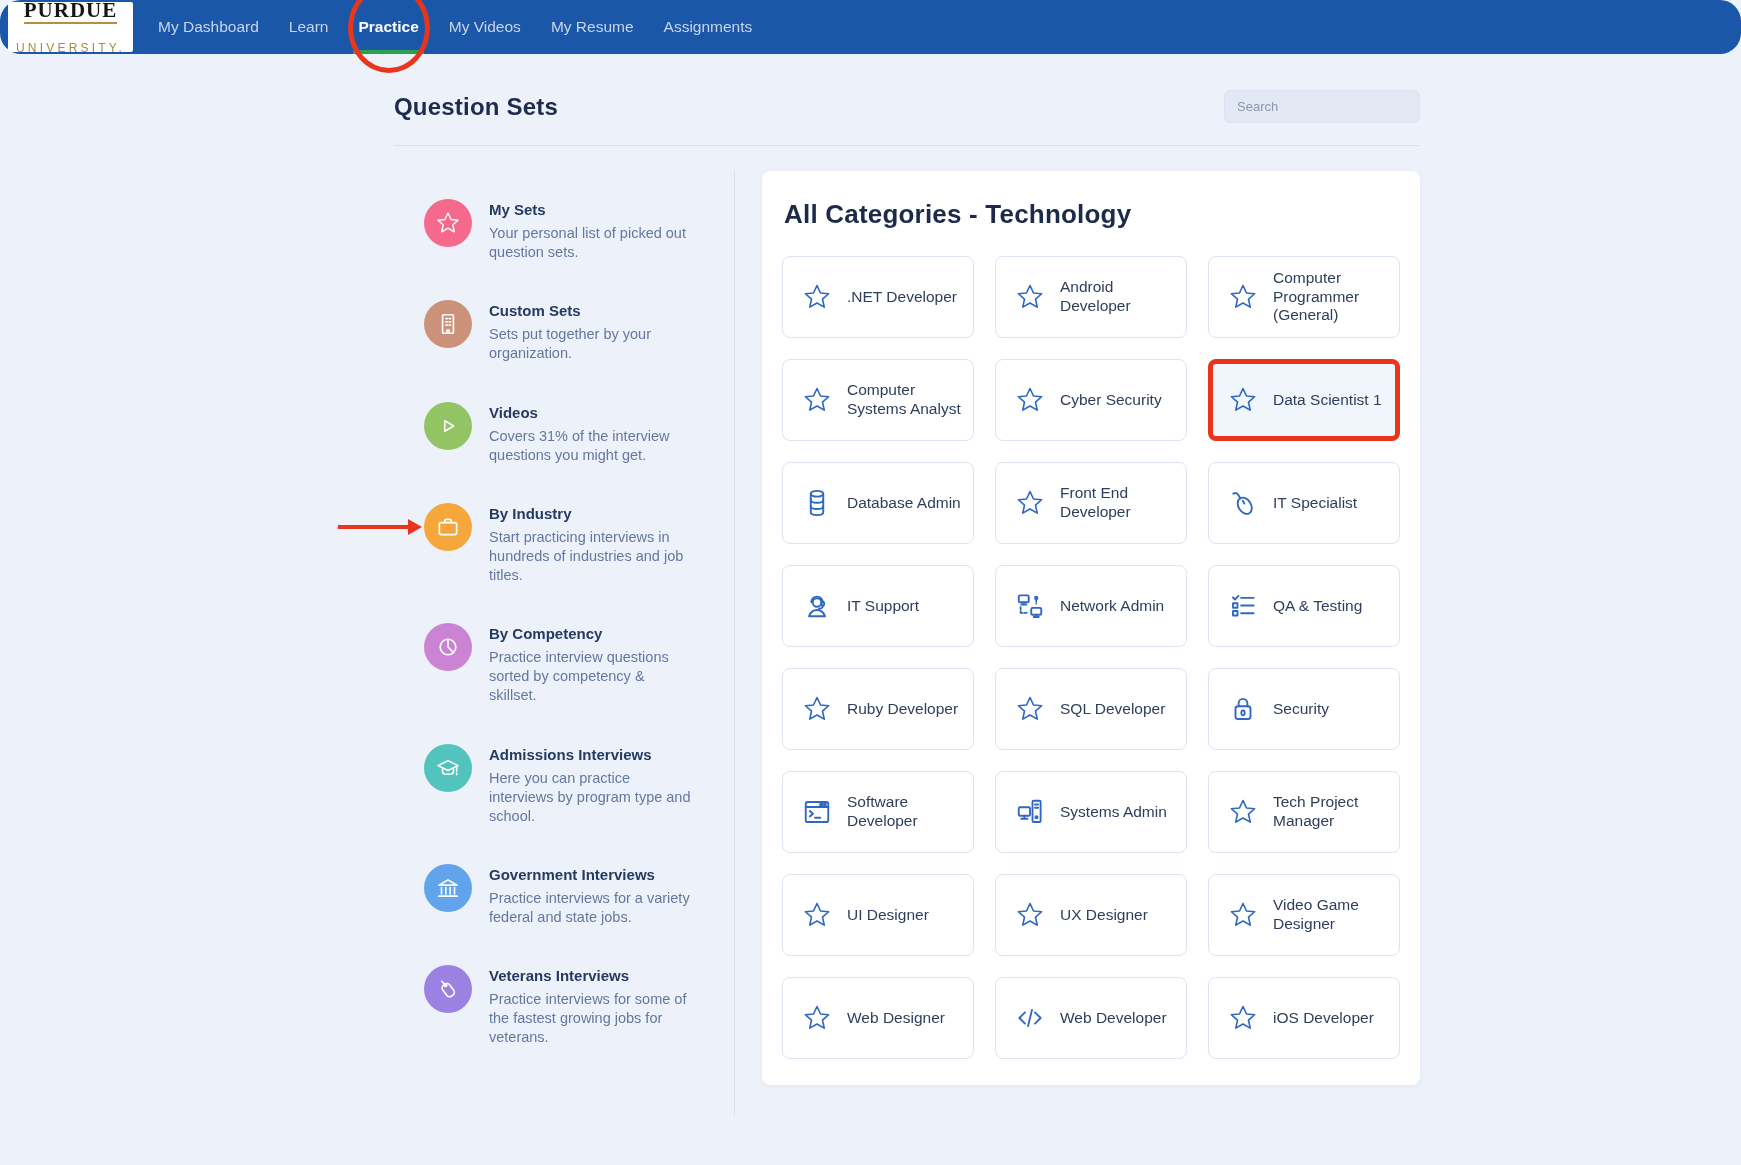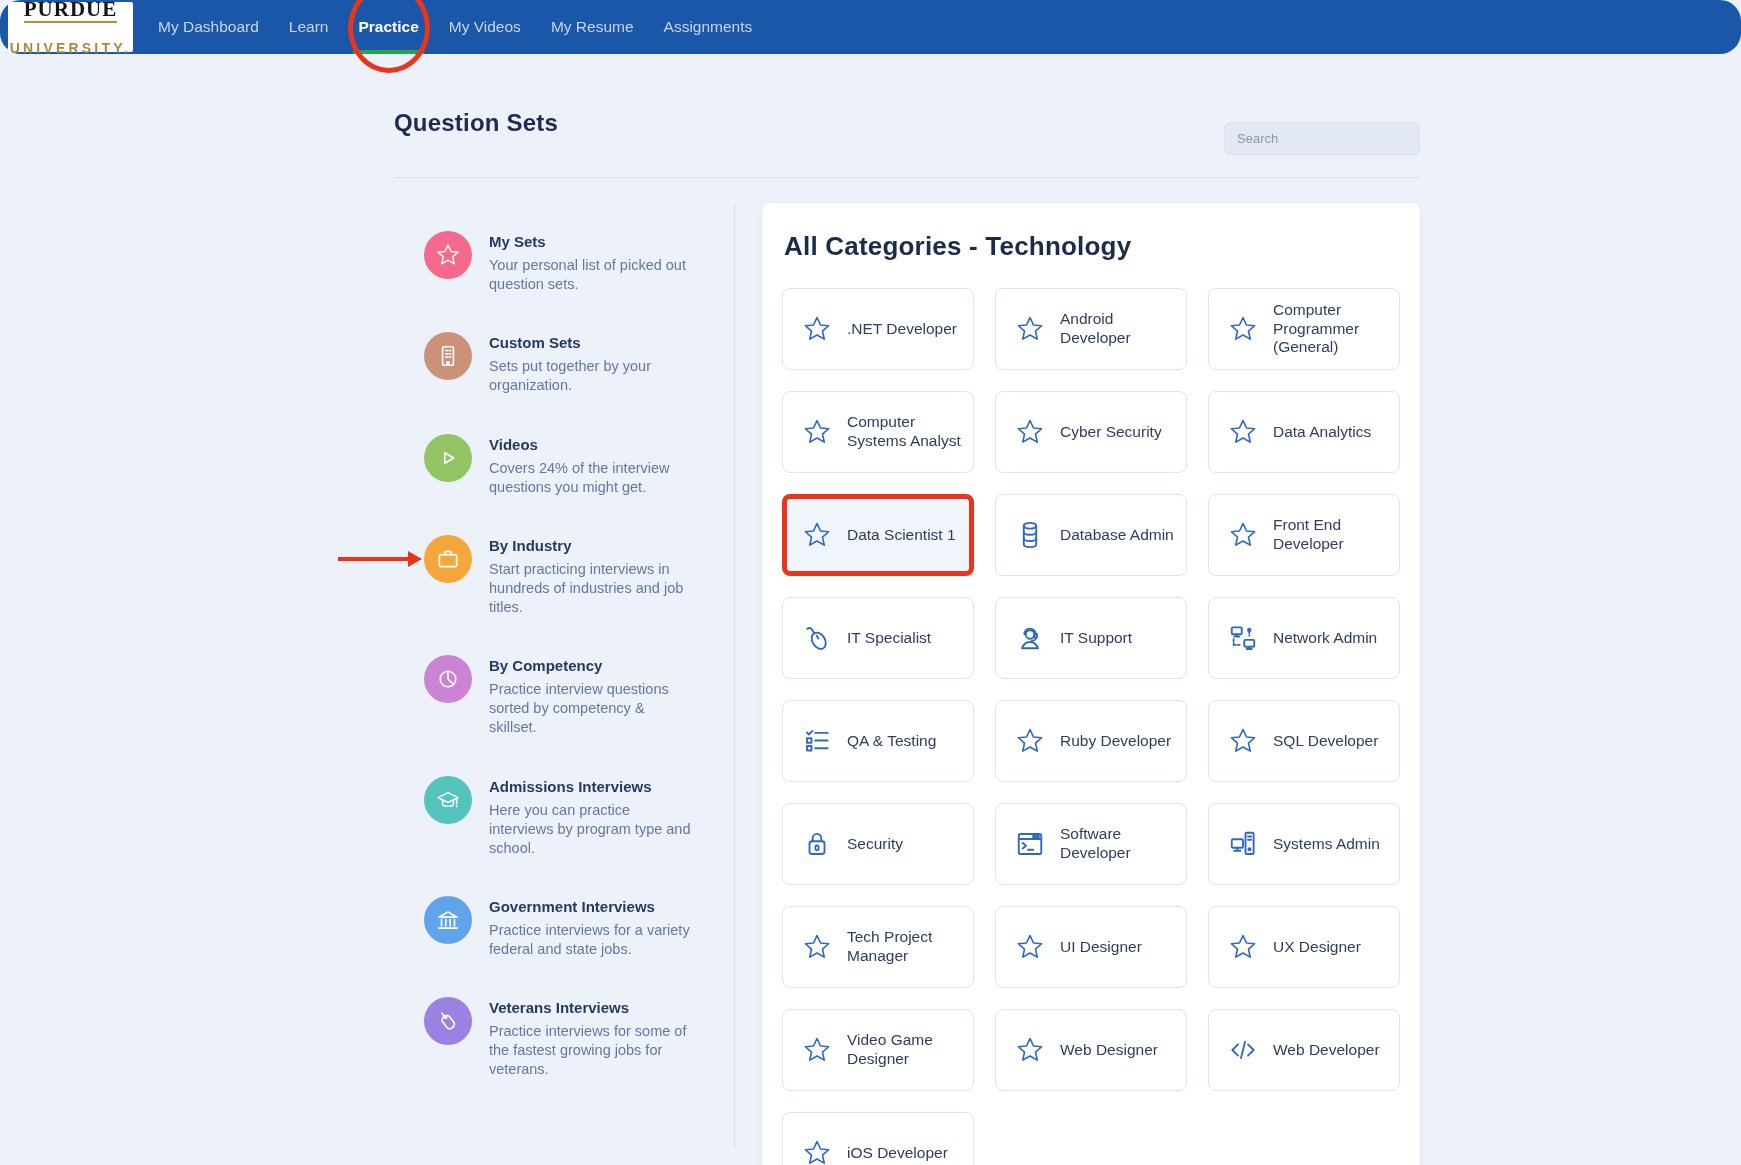--- a/index.html
+++ b/index.html
@@ -8,39 +8,39 @@
 
   
   .navbar { height:54px; background:#1b57a9; display:flex; align-items:center;
             padding-left:8px; position:relative; z-index:5;border-radius:21px; }
   .logo-box { width:125px; height:50px; background:#ffffff; border-radius:2px;
               display:flex; flex-direction:column; align-items:center; justify-content:center;
               margin-right:10px; flex:none; }
   .logo-line1 { font-family:"Liberation Serif", serif; font-weight:bold; font-size:21px;
                 color:#141414; letter-spacing:1px; line-height:1; border-bottom:2px solid #b5913f;
                 padding-bottom:1px; }
-  .logo-line2 { font-size:14px; font-weight:bold; color:#ab8a3d; letter-spacing:3.2px;
+  .logo-line2 { font-size:12px; font-weight:normal; color:#ab8a3d; letter-spacing:3.2px;
                 margin-top:17px; }
   .nav-items { display:flex; height:66px; align-items:center; }
   .nav-item { position:relative; height:54px; display:flex; align-items:center;
               padding:0 15px; font-size:15.5px; color:#c9d4e8; cursor:pointer; white-space:nowrap; }
   .nav-item.active { color:#ffffff; font-weight:bold; }
   .nav-item.active .green-underline { position:absolute; left:10px; right:10px; bottom:0;
               height:4px; background:#2aa24c; }
   .red-circle { position:absolute; left:50%; top:-17px; transform:translateX(-50%);
               width:82px; height:90px; border:5px solid #e8351c; border-radius:50%;
               pointer-events:none; z-index:9; }
 
   
   .container { margin-left:394px; width:1026px; }
   .header-row { display:flex; justify-content:space-between; align-items:center; padding-top:36px; }
   .page-title { font-size:24px; font-weight:bold; color:#1d2c4e; letter-spacing:.2px; }
   .search-input { width:196px; height:33px; background:#e2e8f4; border:1px solid #dde4f1;
               border-radius:6px; font-size:13px; color:#55647e; padding:0 12px; outline:none;
-              font-family:"Liberation Sans", sans-serif;margin-top:32px; }
+              font-family:"Liberation Sans", sans-serif; }
   .search-input::placeholder { color:#8b97ab; }
   .h-divider { height:1px; background:#d9e0ed; margin-top:22px; }
   .cols { display:flex; margin-top:25px; align-items:flex-start; }
 
   
   .sidebar { width:341px; flex:none; border-right:1px solid #d9e0ed;
              padding:28px 0 30px 30px; }
   .sb-item { display:flex; gap:17px; margin-bottom:38px; position:relative;
              align-items:flex-start; cursor:pointer; }
   .sb-icon { width:48px; height:48px; border-radius:50%; flex:none; display:flex;
@@ -132,21 +132,21 @@
             </span>
         </div>
         <div class="sb-item">
           <span class="sb-icon" style="background:#93c464">
             <svg viewBox="0 0 24 24" fill="none" stroke="currentColor" stroke-width="1.5" stroke-linecap="round" stroke-linejoin="round">
               <path d="M9 7.2v9.6l8.2-4.8z"></path>
             </svg>
           </span>
             <span class="sb-text">
               <div class="sb-title">Videos</div>
-              <div class="sb-desc">Covers 24% of the interview questions you might get.</div>
+              <div class="sb-desc">Covers 31% of the interview questions you might get.</div>
             </span>
         </div>
         <div class="sb-item">
           <span class="red-arrow">
                 <span class="arrow-line"></span>
             <span class="arrow-head"></span>
           </span>
           <span class="sb-icon" style="background:#f5a73b">
             <svg viewBox="0 0 24 24" fill="none" stroke="currentColor" stroke-width="1.5" stroke-linecap="round" stroke-linejoin="round">
               <rect x="4" y="8" width="16" height="11" rx="1.8"></rect>
@@ -247,28 +247,20 @@
             </span>
                     <span>Computer Systems Analyst</span>
           </div>
           <div class="card">
             <span style="display:flex;color:#2f67c1">
               <svg viewBox="0 0 24 24" fill="none" stroke="currentColor" stroke-width="1.5" stroke-linecap="round" stroke-linejoin="round">
                 <path stroke-width="1.3" d="M12 2.8l2.8 6 6.5.6-4.9 4.3 1.4 6.4L12 16.8l-5.8 3.3 1.4-6.4-4.9-4.3 6.5-.6z"></path>
               </svg>
             </span>
                     <span>Cyber Security</span>
-          </div>
-          <div class="card">
-            <span style="display:flex;color:#2f67c1">
-              <svg viewBox="0 0 24 24" fill="none" stroke="currentColor" stroke-width="1.5" stroke-linecap="round" stroke-linejoin="round">
-                <path stroke-width="1.3" d="M12 2.8l2.8 6 6.5.6-4.9 4.3 1.4 6.4L12 16.8l-5.8 3.3 1.4-6.4-4.9-4.3 6.5-.6z"></path>
-              </svg>
-            </span>
-                    <span>Data Analytics</span>
           </div>
           <div class="card highlighted">
             <span style="display:flex;color:#2f67c1">
               <svg viewBox="0 0 24 24" fill="none" stroke="currentColor" stroke-width="1.5" stroke-linecap="round" stroke-linejoin="round">
                 <path stroke-width="1.3" d="M12 2.8l2.8 6 6.5.6-4.9 4.3 1.4 6.4L12 16.8l-5.8 3.3 1.4-6.4-4.9-4.3 6.5-.6z"></path>
               </svg>
             </span>
                     <span>Data Scientist 1</span>
           </div>
           <div class="card">

